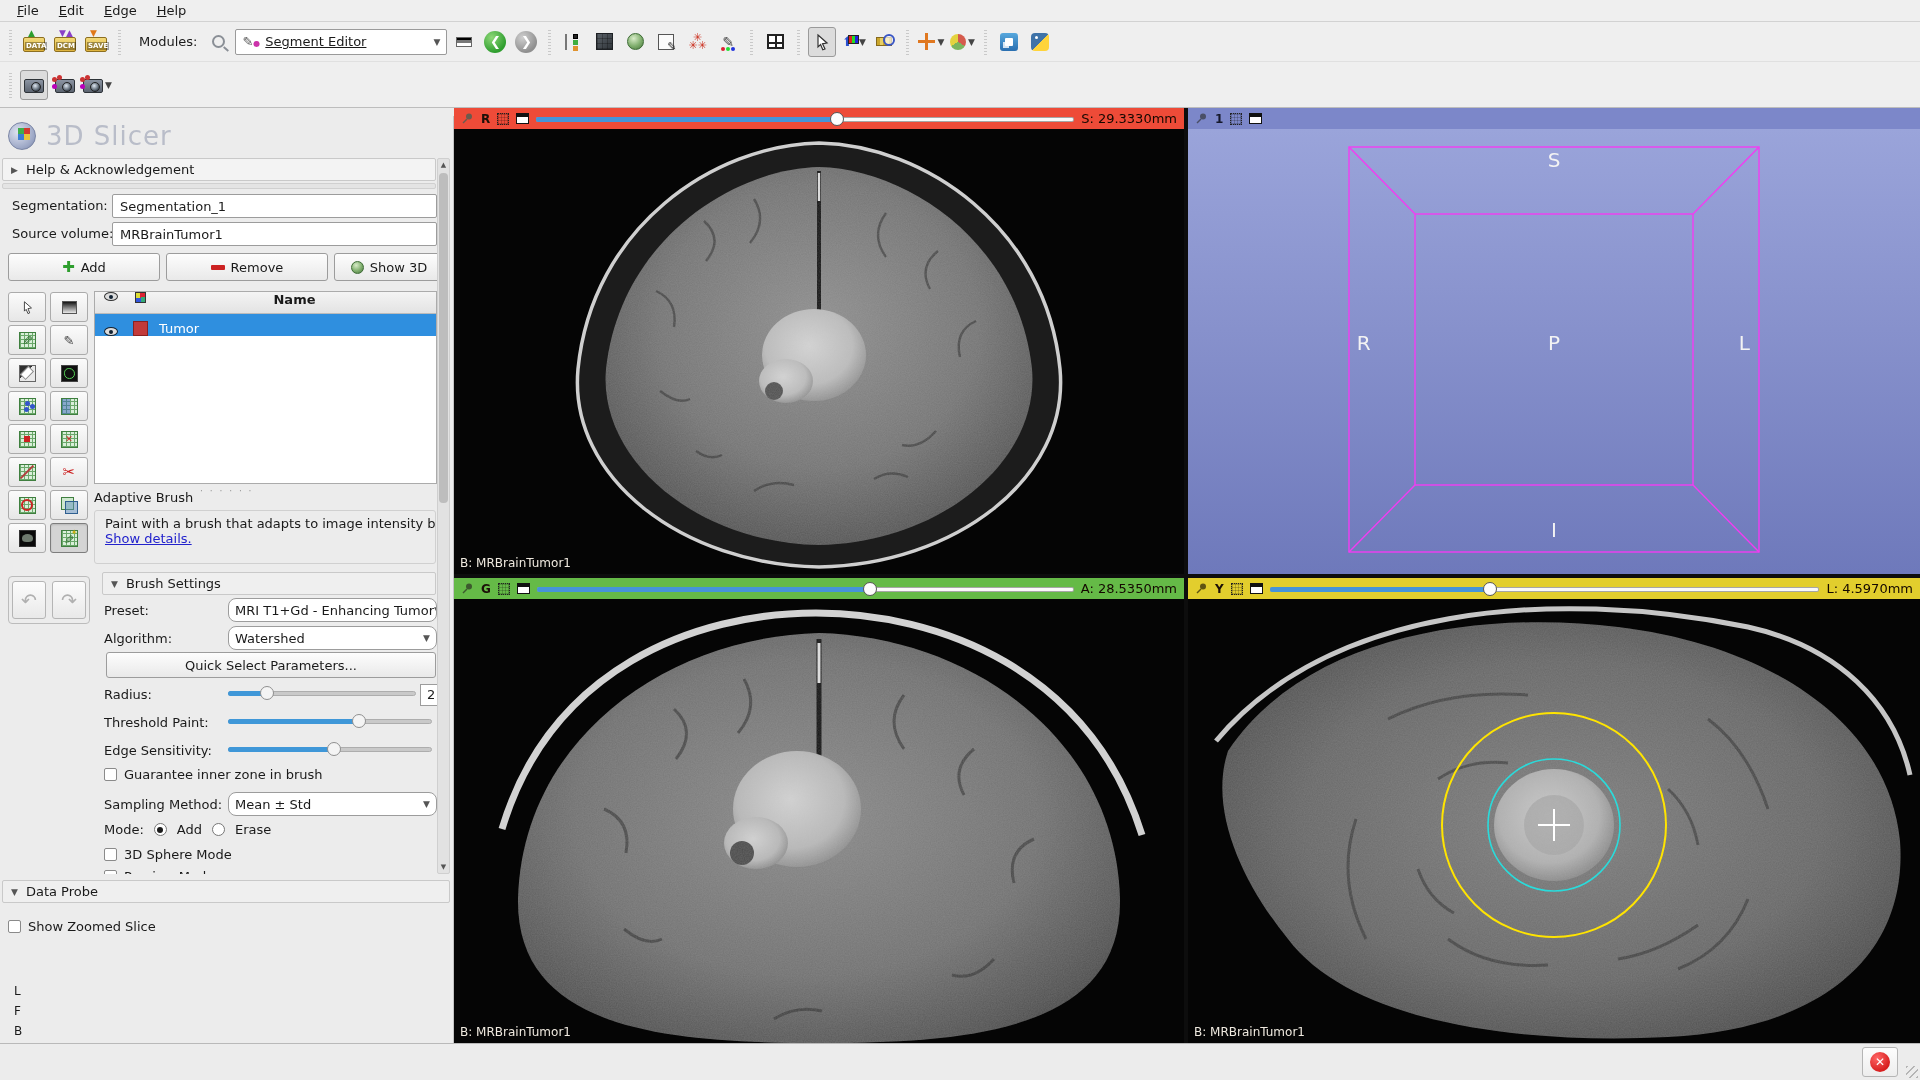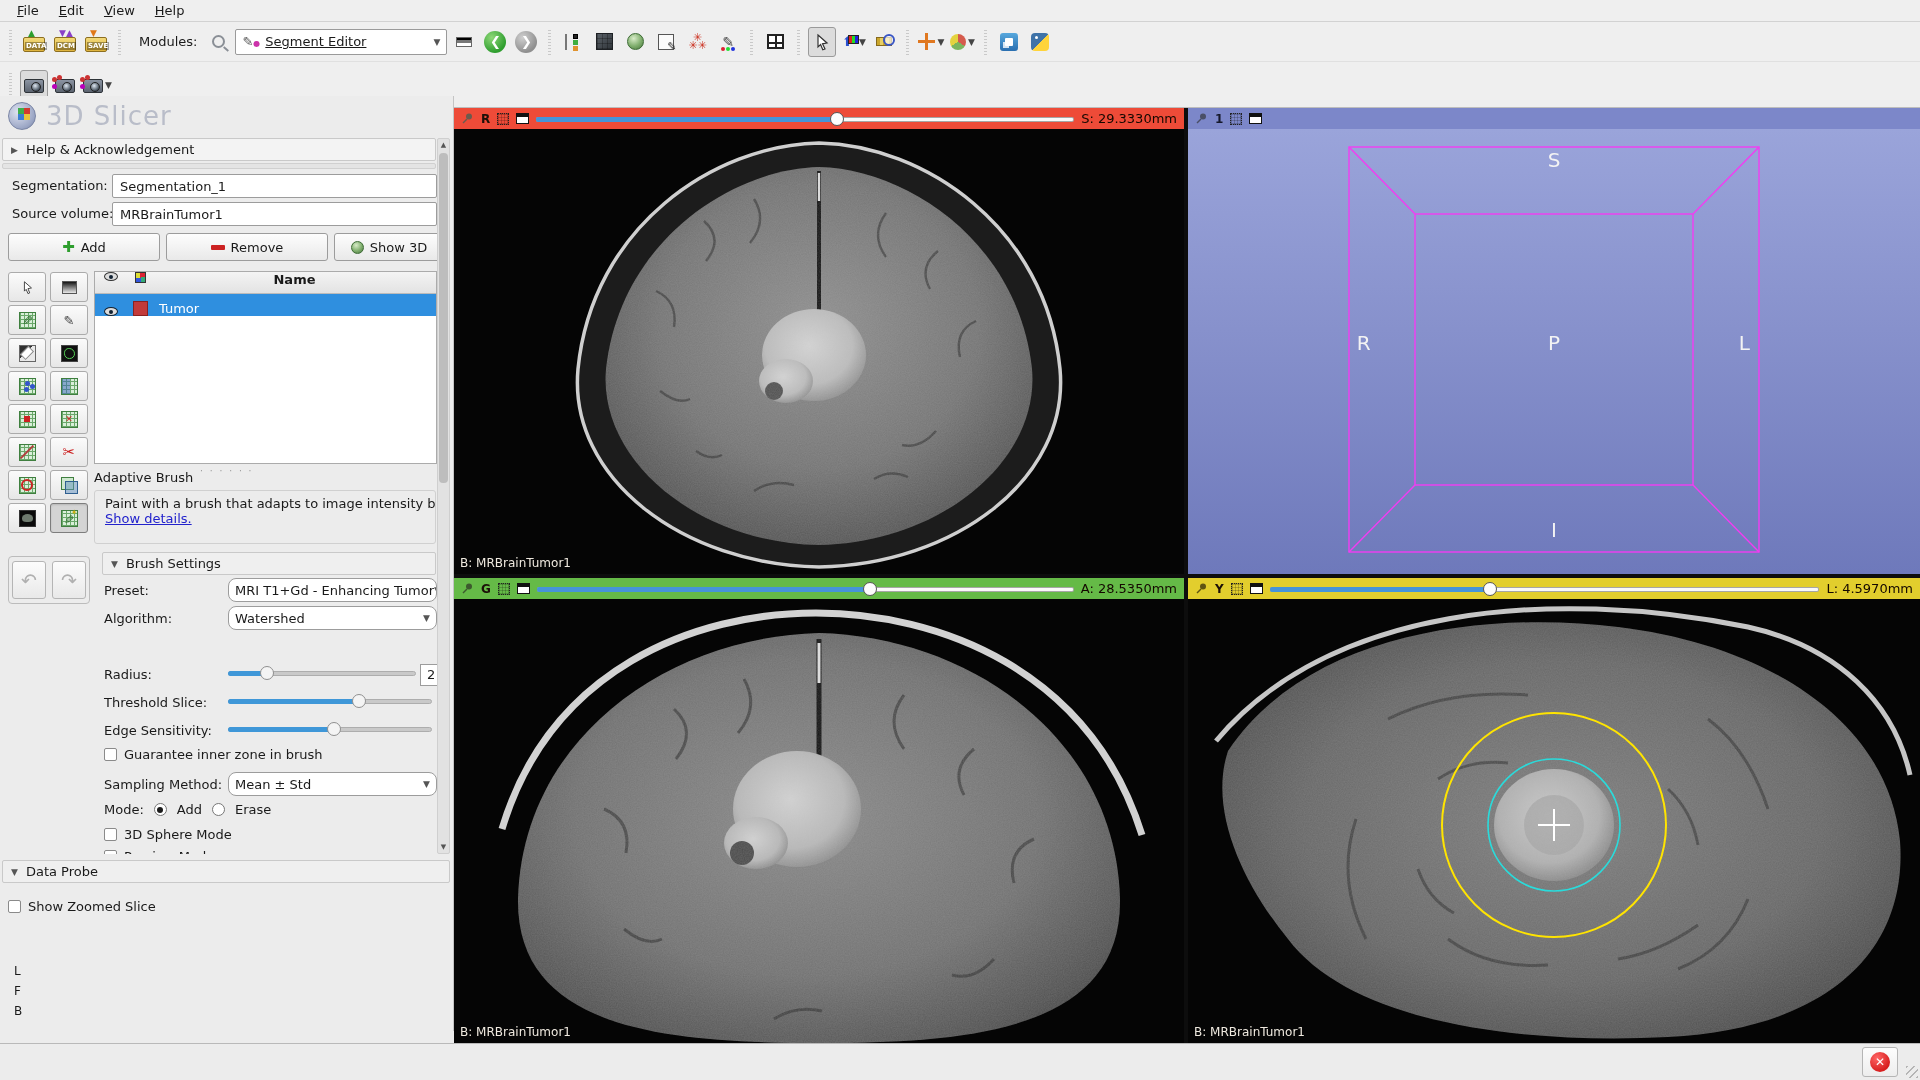--- a/index.html
+++ b/index.html
@@ -95,21 +95,21 @@
     background:linear-gradient(135deg,#3f73a8 0 50%,#ffd43b 50% 100%); position:relative; }
   .tb-py::before { content:""; position:absolute; left:4px; top:3px; width:3px; height:3px; border-radius:50%; background:#fff; }
   .tb-cam { width:20px; height:14px; background:linear-gradient(#8b94a2,#5c6470); border:1px solid #2e3338;
     border-radius:2px; position:relative; margin-top:3px; }
   .tb-cam::before { content:""; position:absolute; left:6px; top:2px; width:8px; height:8px; border-radius:50%;
     background:radial-gradient(circle at 40% 35%,#dfe8f2,#45505c 70%); border:1px solid #222; }
   .tb-cam.nodes::after { content:""; position:absolute; left:-4px; top:-3px; width:5px; height:5px;
     border-radius:50%; background:#c33; box-shadow:5px -2px 0 #c33, 0 7px 0 #b0b; }
 
   
-  .panel { position:absolute; left:0; top:96px; width:454px; height:935px; background:#ececec;
+  .panel { position:absolute; left:0; top:116px; width:454px; height:935px; background:#ececec;
     border-right:1px solid #c4c4c4;padding-left:10px; }
   .logo-row { position:absolute; left:8px; top:0px; height:40px; display:flex; align-items:center; gap:10px; }
   .logo-mark { width:28px; height:28px; border-radius:50%;
     background:radial-gradient(circle at 35% 35%,#dfe4f2,#9aa5c4 70%,#6a7694); border:1px solid #7a85a5; position:relative; }
   .logo-mark::after { content:""; position:absolute; left:9px; top:5px; width:12px; height:12px;
     background:conic-gradient(#d23a2f 0 90deg,#e8c53a 90deg 180deg,#3a7fd2 180deg 270deg,#3fae4c 270deg); }
   .app-title { font-size:26px; color:#b9bdc9; letter-spacing:1px; }
 
   .collapse-bar { position:absolute; left:2px; top:42px; width:434px; height:23px; background:#f3f3f3;
     border:1px solid #c9c9c9; border-radius:2px; display:flex; align-items:center; gap:8px; padding:0 8px; font-size:13px; }
@@ -267,21 +267,21 @@
 <div class="app">
 
   <div class="menubar">
     <div class="menu-item">
         <span>File</span>
       </div>
     <div class="menu-item">
         <span>Edit</span>
       </div>
     <div class="menu-item">
-        <span>View</span>
+        <span>Edge</span>
       </div>
     <div class="menu-item">
         <span>Help</span>
       </div>
   </div>
 
   <div class="toolbar toolbar1">
     <div class="sep"></div>
     <div class="tbtn">
       <div class="folder">
@@ -524,30 +524,33 @@
         <span>MRI T1+Gd - Enhancing Tumor</span>
           <span class="carr">▼</span>
       </div>
 
       <span class="opt-label" style="top:145px">Algorithm:</span>
       <div class="opt-field" style="top:140px">
         <span>Watershed</span>
           <span class="carr">▼</span>
       </div>
 
+      <div class="btn quick-btn">
+          <span>Quick Select Parameters...</span>
+        </div>
 
       <span class="opt-label" style="top:201px">Radius:</span>
       <div class="pslider" style="top:199px; width:188px">
         <div class="groove"></div>
         <div class="fill" style="width: 21%;"></div>
         <div class="knob" style="left: 21%;"></div>
       </div>
       <div class="spin" style="top:198px"><span>2</span></div>
 
-      <span class="opt-label" style="top:229px">Threshold Slice:</span>
+      <span class="opt-label" style="top:229px">Threshold Paint:</span>
       <div class="pslider" style="top:227px; width:204px">
         <div class="groove"></div>
         <div class="fill" style="width: 64%;"></div>
         <div class="knob" style="left: 64%;"></div>
       </div>
 
       <span class="opt-label" style="top:257px">Edge Sensitivity:</span>
       <div class="pslider" style="top:255px; width:204px">
         <div class="groove"></div>
         <div class="fill" style="width: 52%;"></div>

